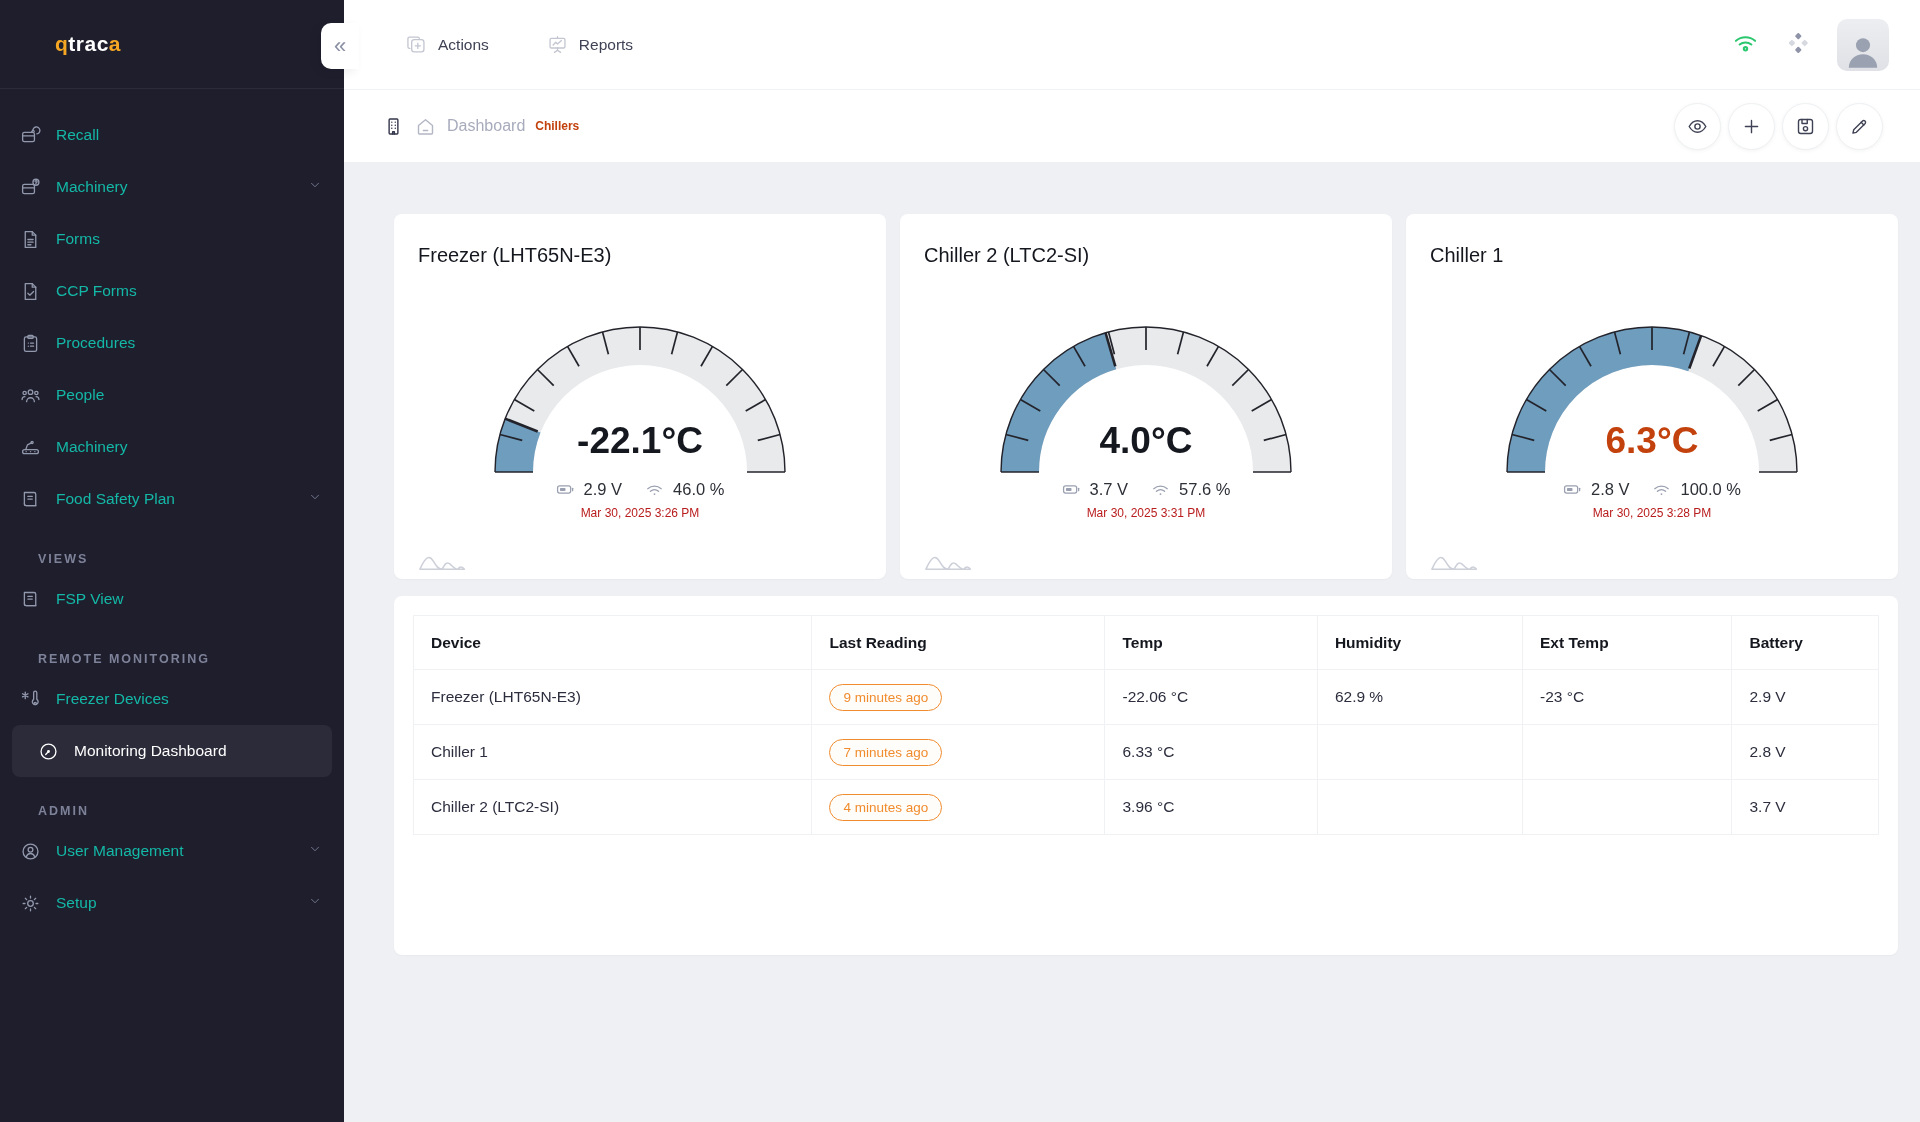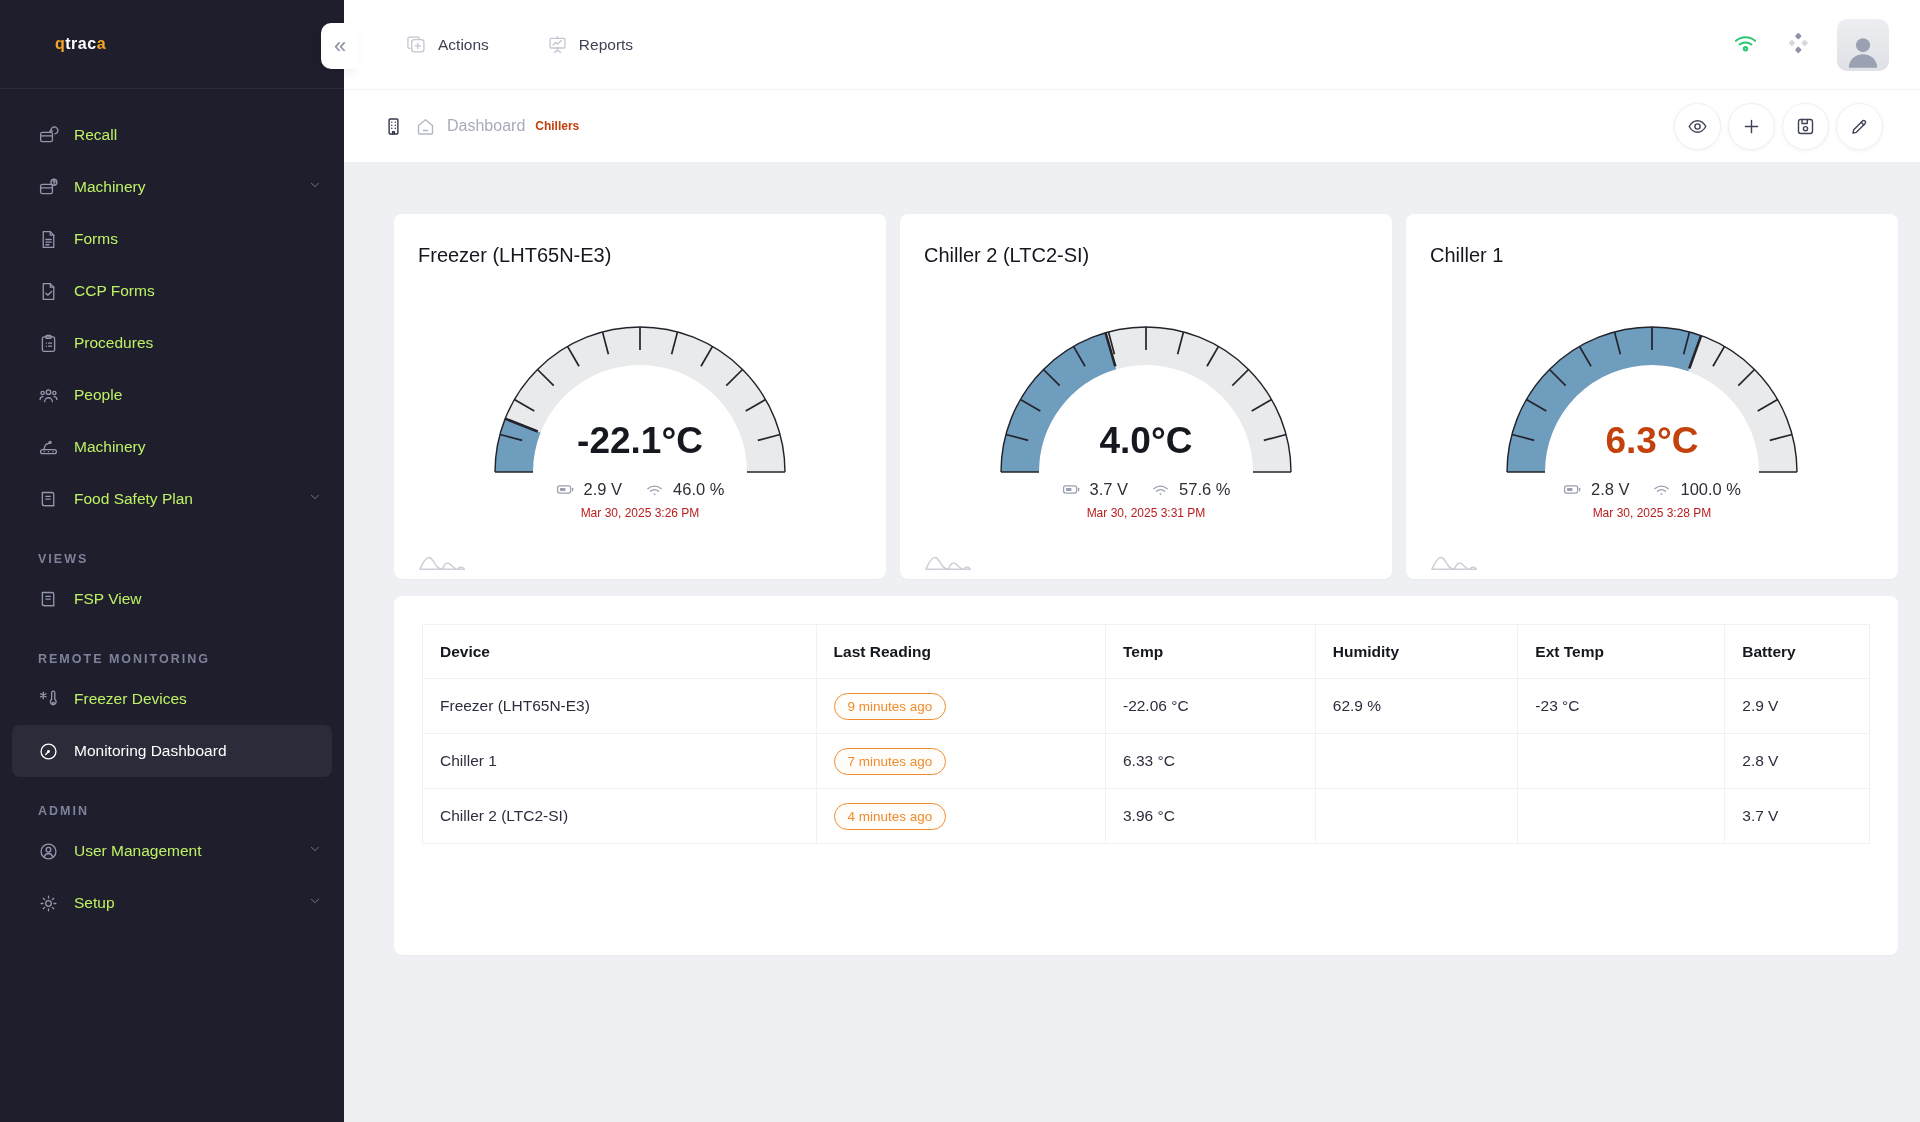--- a/index.html
+++ b/index.html
@@ -1,24 +1,24 @@
 <!DOCTYPE html>
 <html><head>
 <meta charset="utf-8">
 <style>
   * { margin:0; padding:0; box-sizing:border-box; }
   html,body { width:1920px; height:1122px; font-family:"Liberation Sans", sans-serif; background:#eef0f4; overflow:hidden; }
 
   
   .sidebar { position:absolute; left:0; top:0; width:344px; height:1122px; background:#1e1e2d; z-index:5; }
   .logo-row { height:89px; display:flex; align-items:center; padding-left:55px; border-bottom:1px solid #2b2b3a; }
-  .logo { font-size:16px; font-weight:bold; letter-spacing:.5px; color:#fff; cursor:pointer; }
+  .logo { font-size:21px; font-weight:bold; letter-spacing:.5px; color:#fff; cursor:pointer; }
   .logo .accent { color:#f5a623; }
   .nav { padding-top:20px; }
-  .nav-item { height:52px; display:flex; align-items:center; padding-left:38px; color:#bef264; font-size:15.5px; position:relative; cursor:pointer; }
+  .nav-item { height:52px; display:flex; align-items:center; padding-left:20px; color:#14b8a6; font-size:15.5px; position:relative; cursor:pointer; }
   .nav-item .nicon { width:21px; height:21px; margin-right:15px; flex:0 0 21px; display:flex; align-items:center; }
   .nav-item svg { stroke:#9399ad; fill:none; stroke-width:1.5; stroke-linecap:round; stroke-linejoin:round; width:21px; height:21px; }
   .nav-item .chev { position:absolute; right:22px; }
   .nav-item .chev svg { width:14px; height:14px; stroke:#7e8299; }
   .nav-item.active { background:#2b2b3a; border-radius:8px; margin:0 12px; padding-left:26px; color:#fff; }
   .nav-item.active svg { stroke:#fff; }
   .sec-label { margin:27px 0 7px 38px; font-size:12.5px; letter-spacing:2px; color:#7e8299; font-weight:600; }
 
   
   .main { position:absolute; left:344px; top:0; width:1576px; height:1122px; }
@@ -54,21 +54,21 @@
   .gauge-value { position:absolute; left:0; right:0; bottom:12px; text-align:center; font-size:37px; font-weight:600; color:#16181f; }
   .gauge-meta { display:flex; justify-content:center; align-items:center; gap:9px; margin-top:6px; font-size:16.5px; font-weight:500; color:#2e3038; }
   .gauge-meta .micon { display:flex; }
   .gauge-meta svg { width:19px; height:19px; stroke:#9aa0b0; fill:none; stroke-width:1.6; stroke-linecap:round; }
   .gauge-meta .hum { margin-left:14px; }
   .gauge-date { text-align:center; margin-top:7px; font-size:12px; font-weight:500; color:#b91c1c; }
   .spark { position:absolute; left:24px; bottom:4px; cursor:pointer; }
   .spark svg { width:58px; height:22px; stroke:#cdd0d8; fill:none; stroke-width:1.6; stroke-linejoin:round; }
 
   
-  .panel { margin-top:17px; height:359px; background:#fff; border-radius:8px; box-shadow:0 1px 2px rgba(0,0,0,.03); padding:28px; }
+  .panel { margin-top:17px; height:359px; background:#fff; border-radius:8px; box-shadow:0 1px 2px rgba(0,0,0,.03); padding:19px; }
   table { width:100%; border-collapse:collapse; }
   th, td { border:1px solid #f0f1f4; text-align:left; padding-left:17px; }
   th { height:54px; font-size:15.5px; color:#15171f; font-weight:bold; }
   td { height:55px; font-size:15.5px; color:#2c2e3e; }
   .badge { display:inline-block; border:1.5px solid #f08c2e; color:#f08c2e; border-radius:15px; padding:5px 13px; font-size:13.5px; font-weight:500; background:#fffdfa; }
 </style>
 </head>
 <body>
 
 <div class="sidebar">

